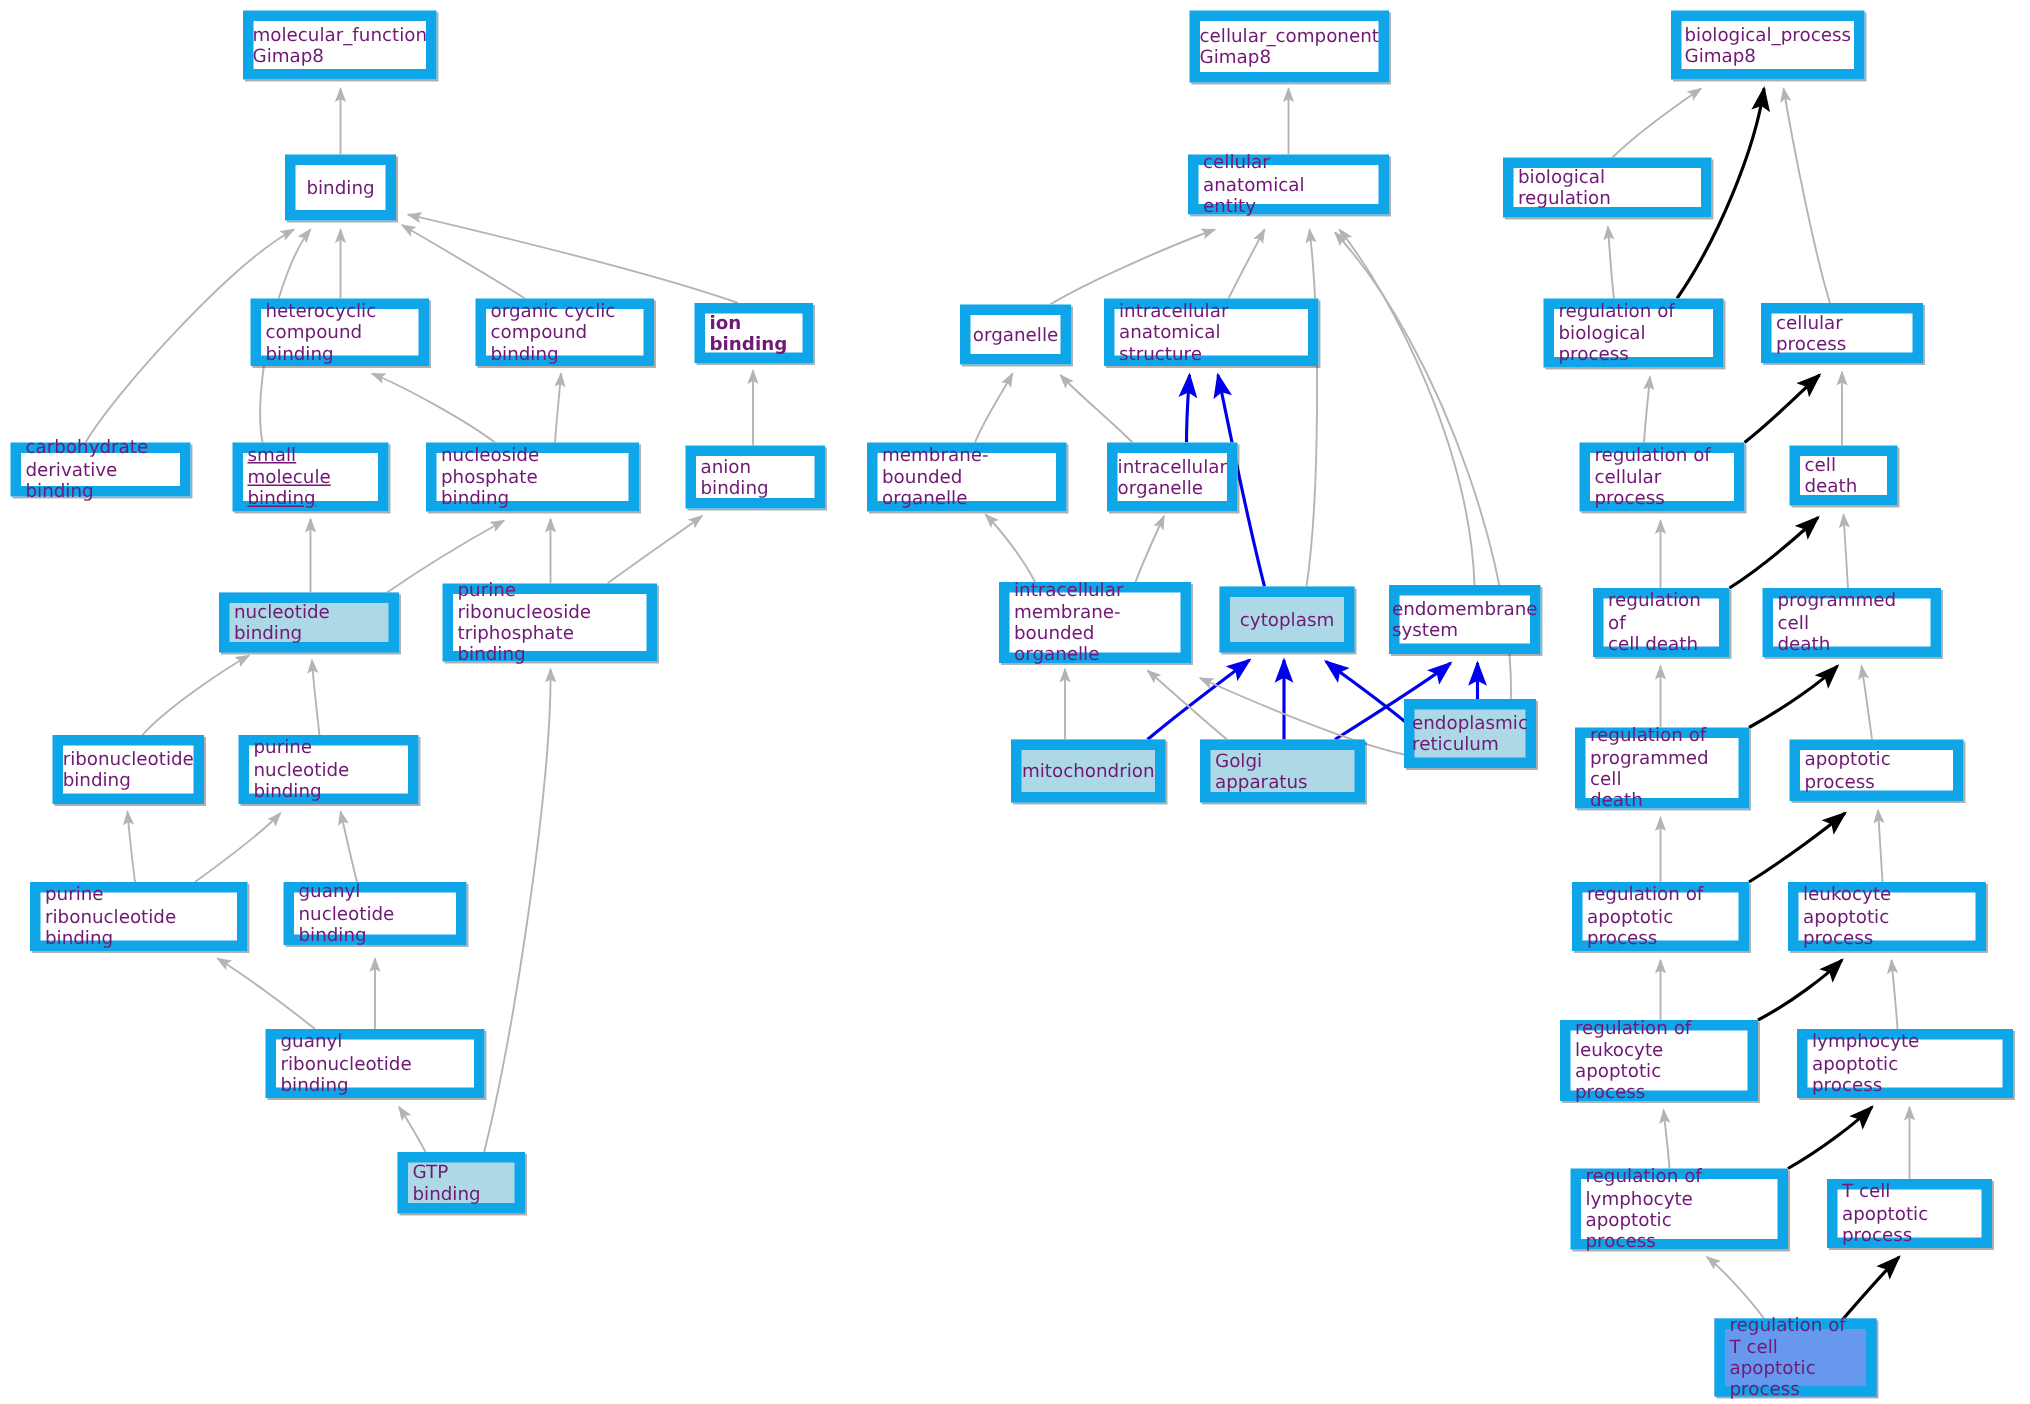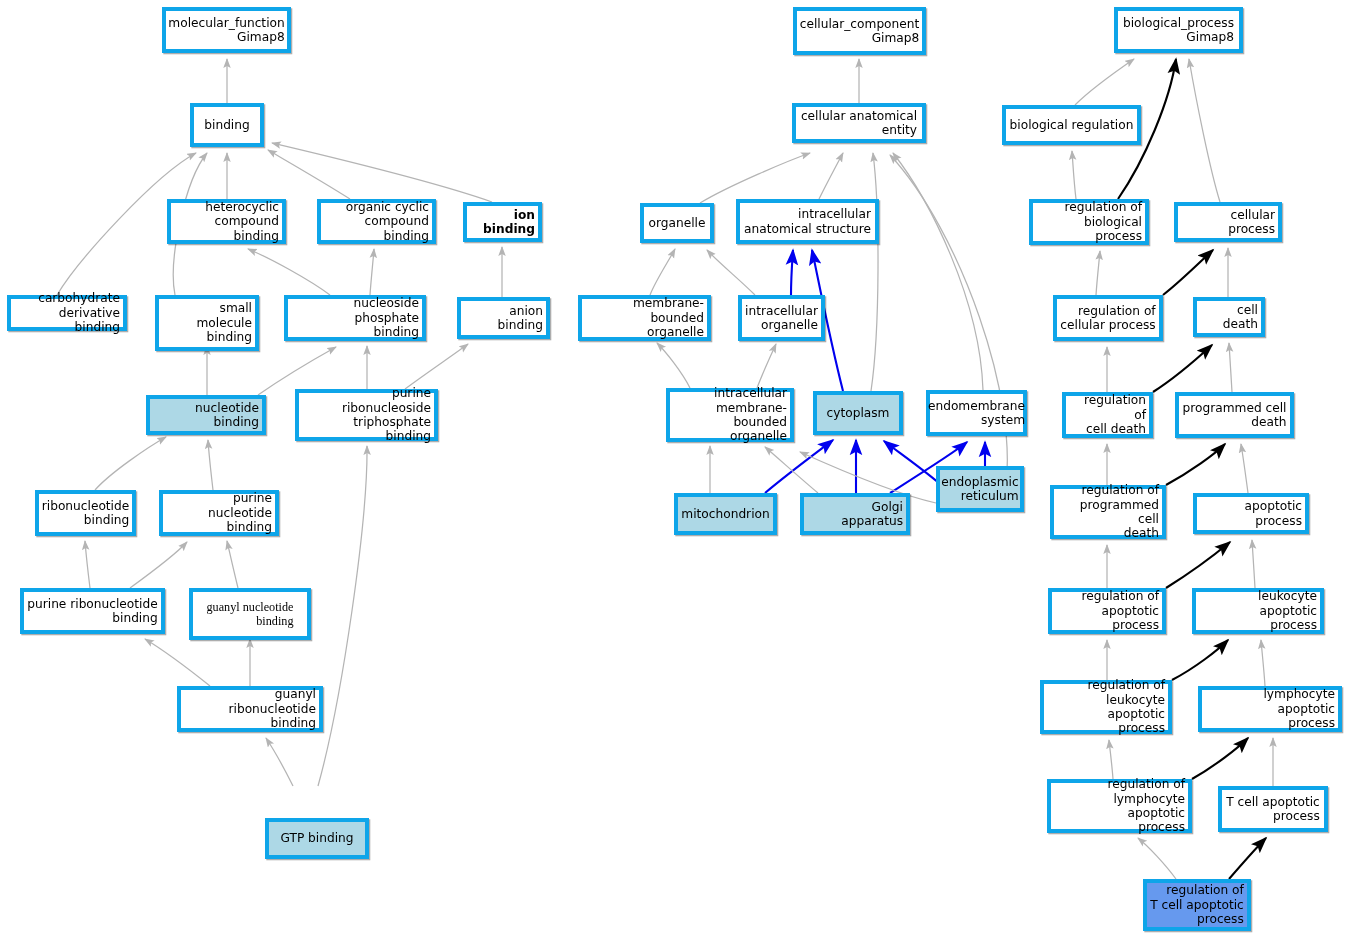--- a/index.html
+++ b/index.html
@@ -22,30 +22,30 @@
     position: absolute;
     left: 0;
     top: 0;
     width: 1353px;
     height: 936px;
     pointer-events: none;
   }
   .go-node {
     position: absolute;
     box-sizing: border-box;
-    border: 4px solid #0ea5e9;
+    border: 7px solid #0ea5e9;
     background: #ffffff;
     display: flex;
     align-items: center;
     justify-content: center;
-    text-align: right;
+    text-align: left;
     font-family: "DejaVu Sans", sans-serif;
     font-size: 12.2px;
     line-height: 14.4px;
-    color: #000000;
+    color: #701a75;
     padding: 1px 3px;
     white-space: pre-line;
     box-shadow: 1.3px 1.3px 0 0 rgba(0,0,0,0.32);
     z-index: 5;
   }
   .go-node.fill-lightblue { background: #ADD8E6; }
   .go-node.fill-blue { background: #6699EE; }
   .go-node.fill-white { background: #ffffff; }
 </style>
 </head>
@@ -137,40 +137,40 @@
       <div class="go-node fill-white" style="left: 162px; top: 7px; width: 129px; height: 46px;">molecular_function
 Gimap8</div>
       <div class="go-node fill-white" style="left: 190px; top: 103px; width: 74px; height: 44px;">binding</div>
       <div class="go-node fill-white" style="left: 167px; top: 199px; width: 119px; height: 45px;">heterocyclic
 compound binding</div>
       <div class="go-node fill-white" style="left: 317px; top: 199px; width: 119px; height: 45px;">organic cyclic
 compound binding</div>
       <div class="go-node fill-white" style="left: 463px; top: 202px; width: 79px; height: 40px; font-weight: bold;">ion binding</div>
       <div class="go-node fill-white" style="left: 7px; top: 295px; width: 120px; height: 36px;">carbohydrate
 derivative binding</div>
-      <div class="go-node fill-white" style="left: 155px; top: 295px; width: 104px; height: 56px;">small molecule
+      <div class="go-node fill-white" style="left: 155px; top: 295px; width: 104px; height: 46px; text-decoration: underline;">small molecule
 binding</div>
       <div class="go-node fill-white" style="left: 284px; top: 295px; width: 142px; height: 46px;">nucleoside phosphate
 binding</div>
       <div class="go-node fill-white" style="left: 457px; top: 297px; width: 93px; height: 42px;">anion binding</div>
       <div class="go-node fill-lightblue" style="left: 146px; top: 395px; width: 120px; height: 40px;">nucleotide binding</div>
       <div class="go-node fill-white" style="left: 295px; top: 389px; width: 143px; height: 52px;">purine ribonucleoside
 triphosphate
 binding</div>
       <div class="go-node fill-white" style="left: 35px; top: 490px; width: 101px; height: 46px;">ribonucleotide
 binding</div>
       <div class="go-node fill-white" style="left: 159px; top: 490px; width: 120px; height: 46px;">purine nucleotide
 binding</div>
       <div class="go-node fill-white" style="left: 20px; top: 588px; width: 145px; height: 46px;">purine ribonucleotide
 binding</div>
-      <div class="go-node fill-white" style="left: 189px; top: 588px; width: 122px; height: 52px; font-family: Liberation Serif, serif;">guanyl nucleotide
+      <div class="go-node fill-white" style="left: 189px; top: 588px; width: 122px; height: 42px;">guanyl nucleotide
 binding</div>
       <div class="go-node fill-white" style="left: 177px; top: 686px; width: 146px; height: 46px;">guanyl ribonucleotide
 binding</div>
-      <div class="go-node fill-lightblue" style="left: 265px; top: 818px; width: 104px; height: 41px;">GTP binding</div>
+      <div class="go-node fill-lightblue" style="left: 265px; top: 768px; width: 85px; height: 41px;">GTP binding</div>
       <div class="go-node fill-white" style="left: 793px; top: 7px; width: 133px; height: 48px;">cellular_component
 Gimap8</div>
       <div class="go-node fill-white" style="left: 792px; top: 103px; width: 134px; height: 40px;">cellular anatomical
 entity</div>
       <div class="go-node fill-white" style="left: 640px; top: 203px; width: 74px; height: 40px;">organelle</div>
       <div class="go-node fill-white" style="left: 736px; top: 199px; width: 143px; height: 45px;">intracellular
 anatomical structure</div>
       <div class="go-node fill-white" style="left: 578px; top: 295px; width: 133px; height: 46px;">membrane-bounded
 organelle</div>
       <div class="go-node fill-white" style="left: 738px; top: 295px; width: 87px; height: 46px;">intracellular

